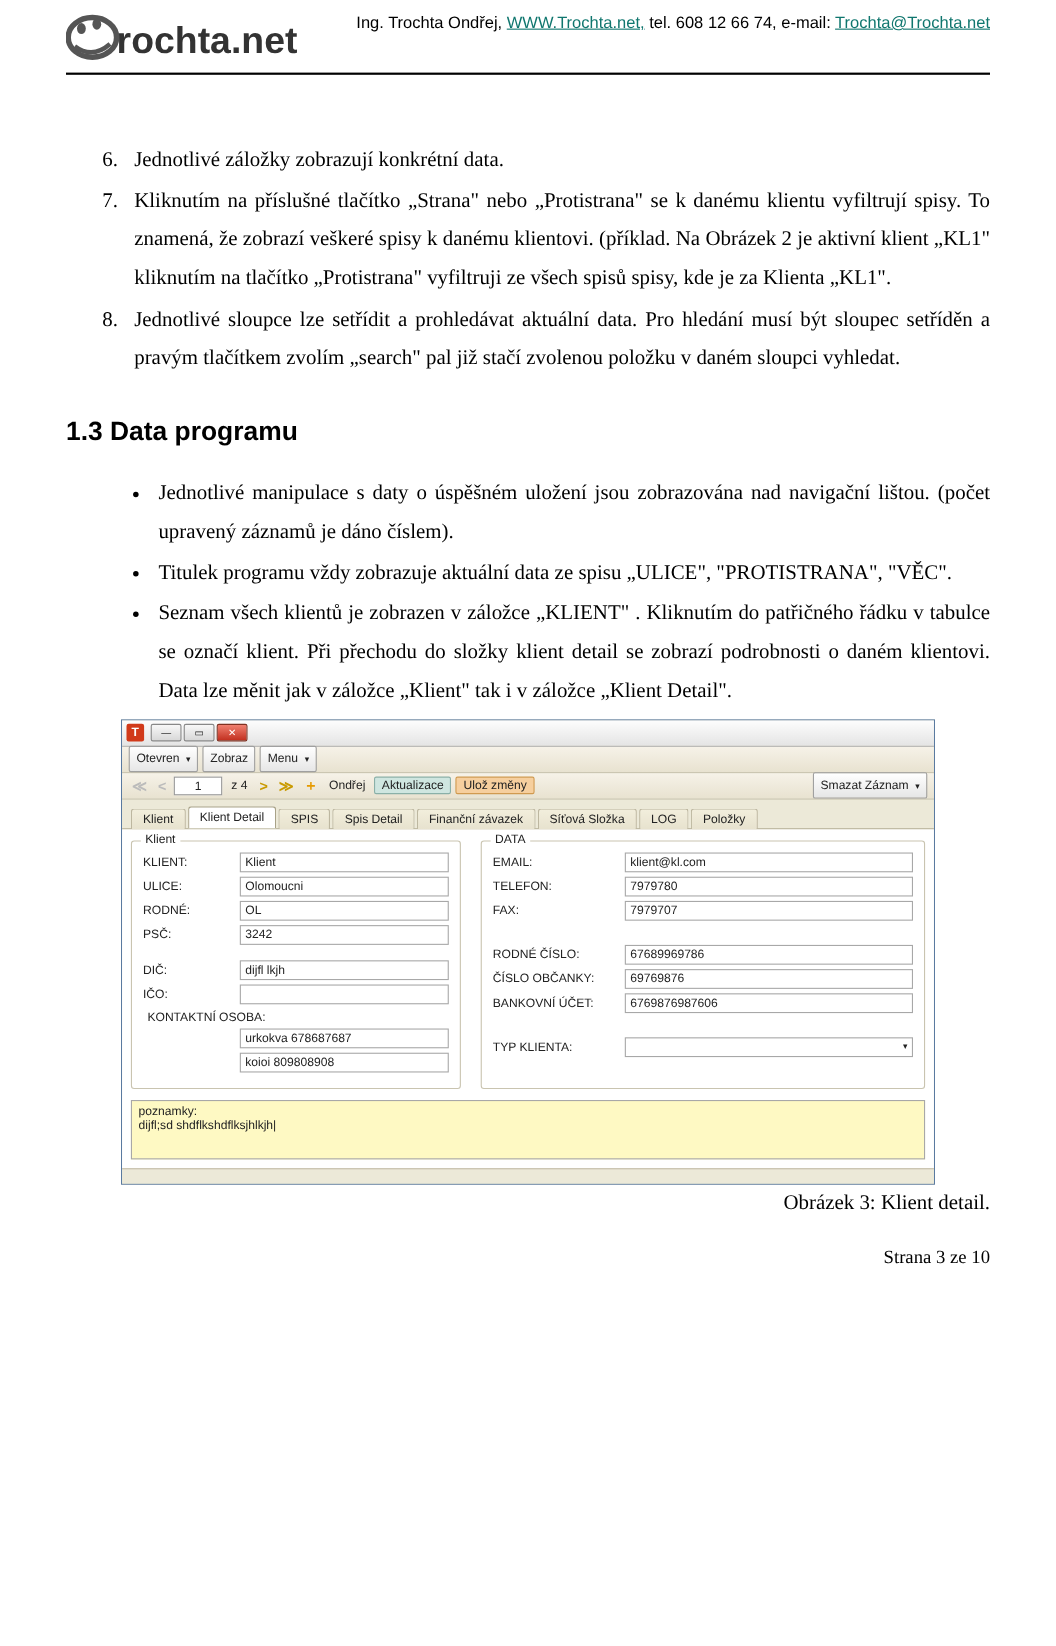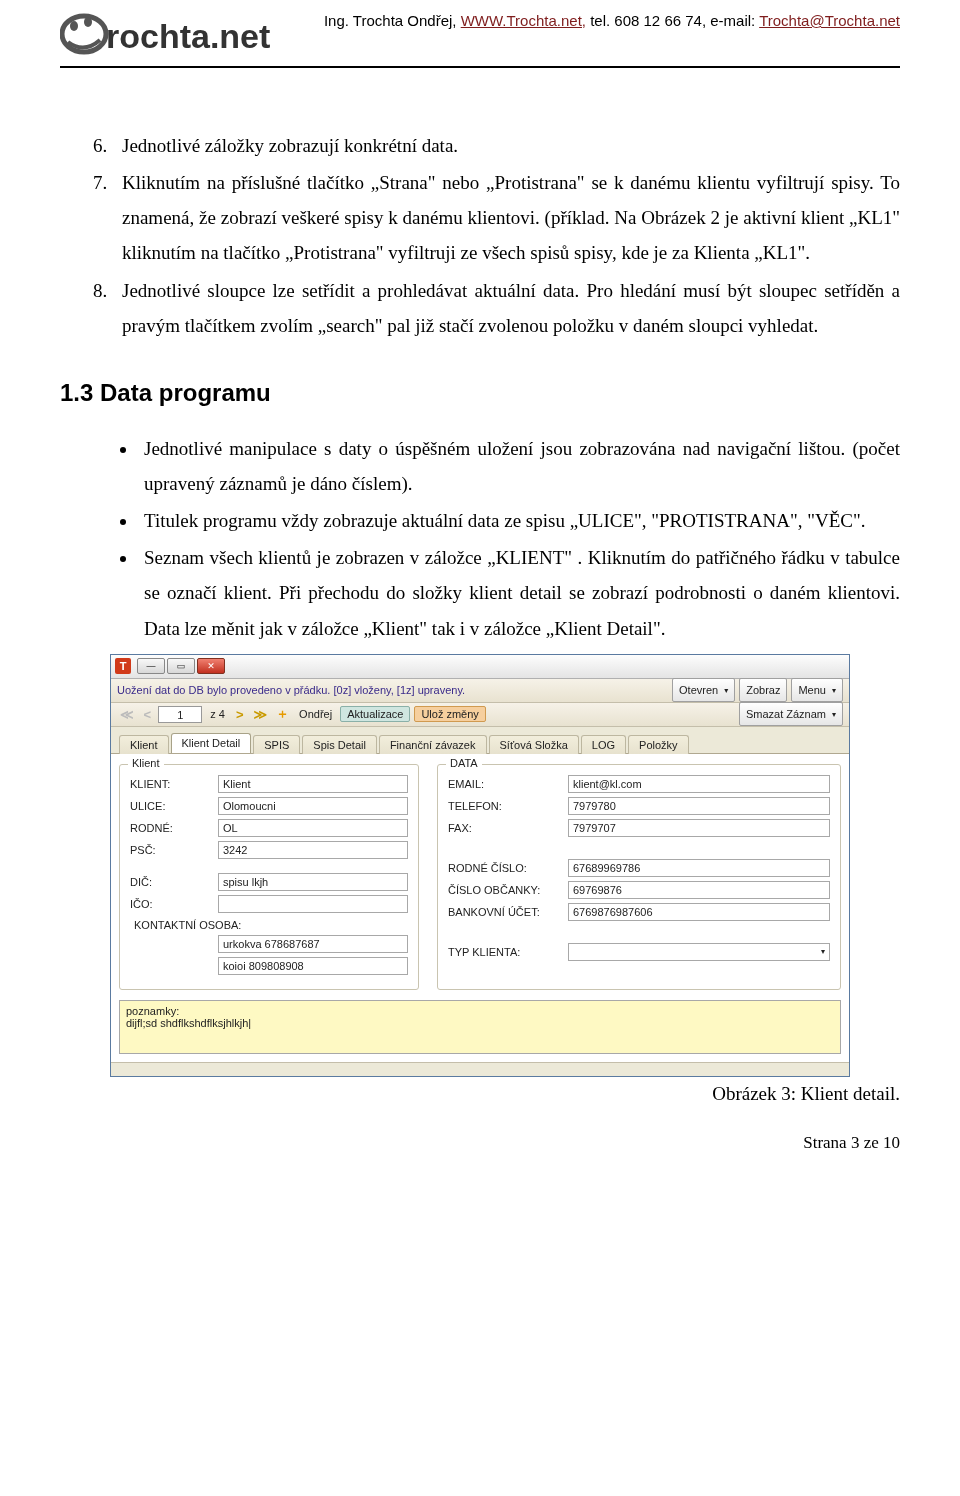--- a/index.html
+++ b/index.html
@@ -31,21 +31,21 @@
     gap: 4px;
   }
   .logo svg { flex: none; }
   .header-text {
     flex: 1;
     text-align: right;
     font-family: Arial, sans-serif;
     font-size: 15px;
     padding-top: 4px;
   }
-  .header-text .link { color: #7f1d1d; text-decoration: underline; }
+  .header-text .link { color: #0f766e; text-decoration: underline; }
   
   .body-text {
     font-size: 19px;
     line-height: 1.85;
     text-align: justify;
   }
   .num-list { padding-left: 52px; margin: 0 0 36px 0; }
   .num-list li { padding-left: 10px; margin-bottom: 2px; }
   .section-heading {
     font-family: Arial, sans-serif;
@@ -226,21 +226,20 @@
     <div class="titlebar">
       <div class="t-icon">T</div>
       <div class="winbtns">
         <div class="winbtn">—</div>
         <div class="winbtn">▭</div>
         <div class="winbtn close">✕</div>
       </div>
     </div>
 
     <div class="statusbar">
-      <div class="msg">Uožení dat do DB bylo provedeno v přádku. [0z] vloženy, [1z] upraveny.</div>
       <div class="combo">
           <span>Otevren</span>
           <span class="caret">▾</span>
         </div>
       <div class="tbtn">Zobraz</div>
       <div class="menubtn">
           <span>Menu</span>
           <span class="caret">▾</span>
         </div>
     </div>
@@ -290,21 +289,21 @@
               <div class="flabel">RODNÉ:</div>
               <div class="finput">OL</div>
             </div>
           <div class="frow">
               <div class="flabel">PSČ:</div>
               <div class="finput">3242</div>
             </div>
           <div style="height:6px"></div>
           <div class="frow">
               <div class="flabel">DIČ:</div>
-              <div class="finput">spisu lkjh</div>
+              <div class="finput">dijfl lkjh</div>
             </div>
           <div class="frow">
               <div class="flabel">IČO:</div>
               <div class="finput"></div>
             </div>
           <div class="kontakt">KONTAKTNÍ OSOBA:</div>
           <div class="frow">
               <div class="flabel"></div>
               <div class="finput">urkokva 678687687</div>
             </div>

